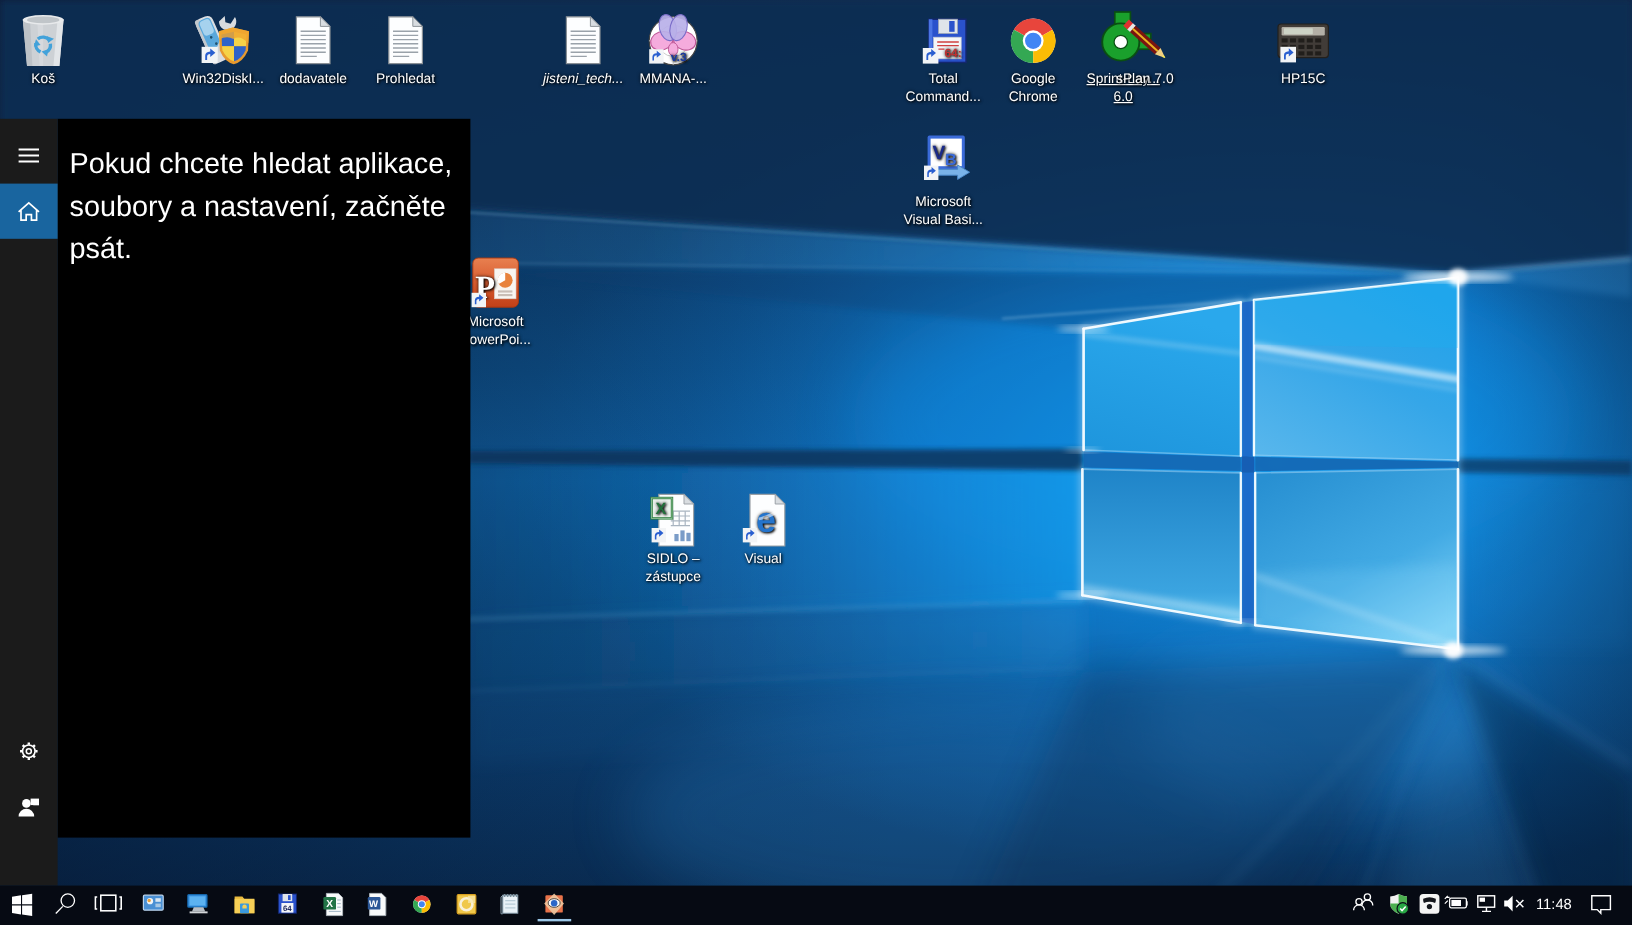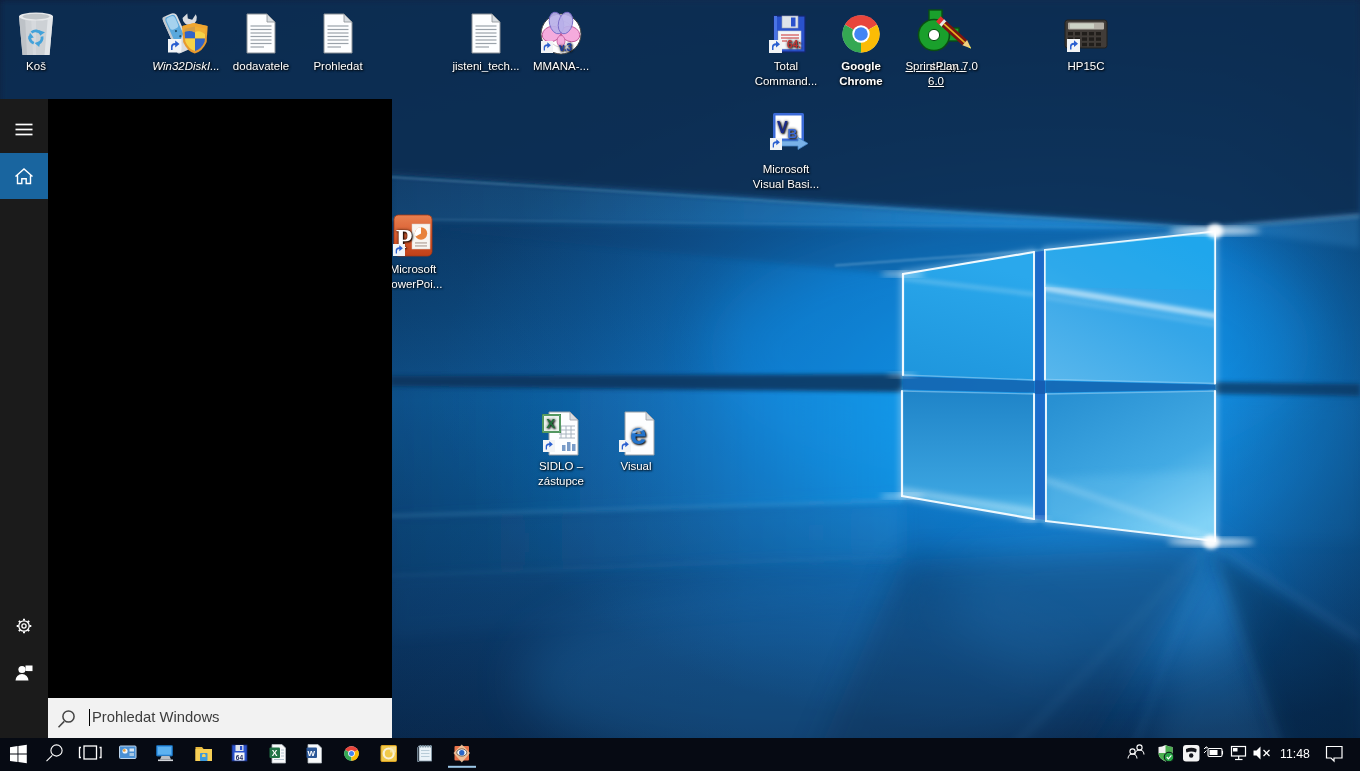--- a/index.html
+++ b/index.html
@@ -213,21 +213,21 @@
 </g>
 <g fill="#42a2da">
 <polygon points="27.2,21.2 33,23.2 28,26.8"></polygon>
 <polygon points="28.3,32 27.2,38 22.6,34"></polygon>
 <polygon points="16.2,29.8 18,23.8 21.8,28.6"></polygon>
 </g>
 </svg>
 <div class="lbl">Koš</div>
 </div>
 
-<div class="dicon" style="left:148px;top:9px;width:76px;font-style:italic;">
+<div class="dicon" style="left:148px;top:9px;width:76px;">
 <svg width="48" height="48" viewBox="0 0 48 48">
 <g transform="rotate(-24 15 26)">
 <rect x="8" y="4" width="15" height="40" rx="5" fill="#d9dce0"></rect>
 <rect x="8" y="4" width="5" height="40" rx="2.5" fill="#c3c8cd"></rect>
 <rect x="10.2" y="5.5" width="11" height="26" rx="3.5" fill="#5aa8dc"></rect>
 <rect x="11.2" y="6.5" width="9" height="13" rx="3" fill="#a6d2ee"></rect>
 <circle cx="15.7" cy="22" r="1.1" fill="#20506e"></circle>
 <circle cx="17.5" cy="28.5" r="1.1" fill="#20506e"></circle>
 </g>
 <path d="M20.5 9 A7.2 7.2 0 1 0 33.8 5.2 L30.2 10.8 L25.8 9.6 L25.3 4.4 Z" fill="#d8dbdf"></path>
@@ -271,21 +271,21 @@
 <line x1="13.5" y1="24" x2="34.5" y2="24"></line>
           <line x1="13.5" y1="27.5" x2="34.5" y2="27.5"></line>
 <line x1="13.5" y1="31" x2="34.5" y2="31"></line>
           <line x1="13.5" y1="34.5" x2="34.5" y2="34.5"></line>
 <line x1="13.5" y1="38" x2="27" y2="38"></line>
 </g>
 </svg>
 <div class="lbl">Prohledat</div>
 </div>
 
-<div class="dicon" style="left:448px;top:9px;width:76px;">
+<div class="dicon" style="left:448px;top:9px;width:76px;font-style:italic;">
 <svg width="48" height="48" viewBox="0 0 48 48">
 <path d="M10 5 L30 5 L38 13 L38 44 L10 44 Z" fill="#fdfeff" stroke="#8a9096" stroke-width="1"></path>
 <path d="M30 5 L30 13 L38 13 Z" fill="#d8dce0" stroke="#8a9096" stroke-width="0.8"></path>
 <g stroke="#9aa2aa" stroke-width="1.2">
 <line x1="13.5" y1="17" x2="34.5" y2="17"></line>
           <line x1="13.5" y1="20.5" x2="34.5" y2="20.5"></line>
 <line x1="13.5" y1="24" x2="34.5" y2="24"></line>
           <line x1="13.5" y1="27.5" x2="34.5" y2="27.5"></line>
 <line x1="13.5" y1="31" x2="34.5" y2="31"></line>
           <line x1="13.5" y1="34.5" x2="34.5" y2="34.5"></line>
@@ -326,21 +326,21 @@
           <line x1="19" y1="29" x2="37" y2="29"></line>
 <line x1="19" y1="32" x2="25" y2="32"></line>
 </g>
 <text x="25" y="38.5" font-size="10" font-weight="bold" fill="#c03030" font-family="Liberation Sans,sans-serif">64:</text>
 <rect x="7" y="31" width="13" height="13" fill="#f2f4f6"></rect>
 <path d="M10 41 L10 37.5 Q10 34.5 14 34.2 L14 31.8 L18 35.2 L14 38.6 L14 36.2 Q11.5 36.3 11.5 38 L11.5 41 Z" fill="#2a5fd0"></path>
 </svg>
 <div class="lbl">Total<br>Command...</div>
 </div>
 
-<div class="dicon" style="left:823px;top:9px;width:76px;font-weight:bold;">
+<div class="dicon" style="left:823px;top:9px;width:76px;">
 <svg width="48" height="48" viewBox="0 0 48 48">
 <circle cx="24" cy="25" r="18.5" fill="#fff"></circle>
 <path d="M24 25 L7.9 15.7 A18.5 18.5 0 0 1 40.1 15.7 Z" fill="#e8453c"></path>
 <path d="M24 25 L7.9 15.7 A18.5 18.5 0 0 0 24 43.5 Z" fill="#34a853"></path>
 <path d="M24 25 L24 43.5 A18.5 18.5 0 0 0 40.1 15.7 Z" fill="#fbbc05"></path>
 <circle cx="24" cy="25" r="8.7" fill="#fff"></circle>
 <circle cx="24" cy="25" r="6.8" fill="#4285f4"></circle>
 </svg>
 <div class="lbl">Google<br>Chrome</div>
 </div>
@@ -466,20 +466,21 @@
 <text x="18" y="34.5" font-size="30" font-weight="bold" fill="#2474cc" font-family="Liberation Sans,sans-serif">e</text>
 <path d="M20 22.5 Q28 20.5 37.5 14.5 L37.5 18 Q28 23.5 20.5 24.5 Z" fill="#fff" opacity="0.55"></path>
 <rect x="7" y="31" width="12" height="12" fill="#f2f4f6"></rect>
 <path d="M9.7 40.5 L9.7 37.3 Q9.7 34.6 13.3 34.3 L13.3 32.2 L16.9 35.2 L13.3 38.2 L13.3 36.1 Q11 36.2 11 37.7 L11 40.5 Z" fill="#2a5fd0"></path>
 </svg>
 <div class="lbl">Visual</div>
 </div>
 </div>
 <div id="panel">
   <div id="main"></div>
+  <div id="hint">Pokud chcete hledat aplikace, soubory a nastavení, začněte psát.</div>
   <div id="side"></div>
   <div id="homebtn"></div>
   <svg style="position:absolute;left:0;top:0;width:48px;height:639px" viewBox="0 0 48 639">
     <g stroke="#ffffff" stroke-width="1.7">
       <line x1="15.5" y1="25.5" x2="32.5" y2="25.5"></line>
       <line x1="15.5" y1="30.5" x2="32.5" y2="30.5"></line>
       <line x1="15.5" y1="35.5" x2="32.5" y2="35.5"></line>
     </g>
     <g fill="none" stroke="#ffffff" stroke-width="1.4">
       <path d="M15.5 77.5 L24 70 L32.5 77.5 M17.5 76.2 L17.5 84.5 L21.8 84.5 L21.8 79.8 L26.2 79.8 L26.2 84.5 L30.5 84.5 L30.5 76.2"></path>
@@ -498,28 +499,20 @@
           <line x1="20.2" y1="530.8" x2="18.9" y2="532.1"></line>
       </g>
     </g>
     <g fill="#ffffff">
       <circle cx="22" cy="570.5" r="3.6"></circle>
       <path d="M15.5 581.5 a6.5 6.5 0 0 1 13 0 Z"></path>
       <rect x="25.5" y="566.5" width="7" height="5.6"></rect>
     </g>
     <path d="M25.5 572.1 l2.5 0 l-2.5 2.3 Z" fill="#1b1b1b"></path>
   </svg>
-  <div id="sbox">
-      <div id="cursor"></div>
-      <div id="sboxtext">Prohledat Windows</div>
-  <svg style="position:absolute;left:7px;top:8px" width="24" height="28" viewBox="0 0 24 28">
-    <circle cx="13.5" cy="10.5" r="5.6" fill="none" stroke="#444" stroke-width="1.5"></circle>
-    <line x1="9.2" y1="15.4" x2="3.5" y2="21.2" stroke="#444" stroke-width="1.5"></line>
-  </svg>
-    </div>
 </div>
 <div id="taskbar">
 <svg width="1360" height="33" viewBox="0 0 1360 33" style="position:absolute;left:0;top:0">
 
 <g fill="#ffffff">
 <polygon points="10,9.2 17.5,8.1 17.5,15.6 10,15.6"></polygon>
 <polygon points="18.4,8 26.8,6.8 26.8,15.6 18.4,15.6"></polygon>
 <polygon points="10,16.5 17.5,16.5 17.5,24 10,22.9"></polygon>
 <polygon points="18.4,16.5 26.8,16.5 26.8,25.3 18.4,24.1"></polygon>
 </g>

